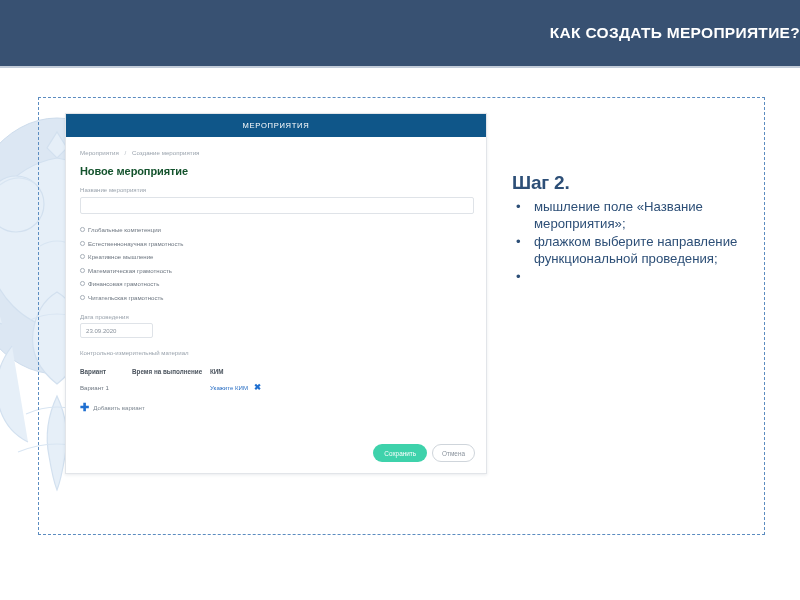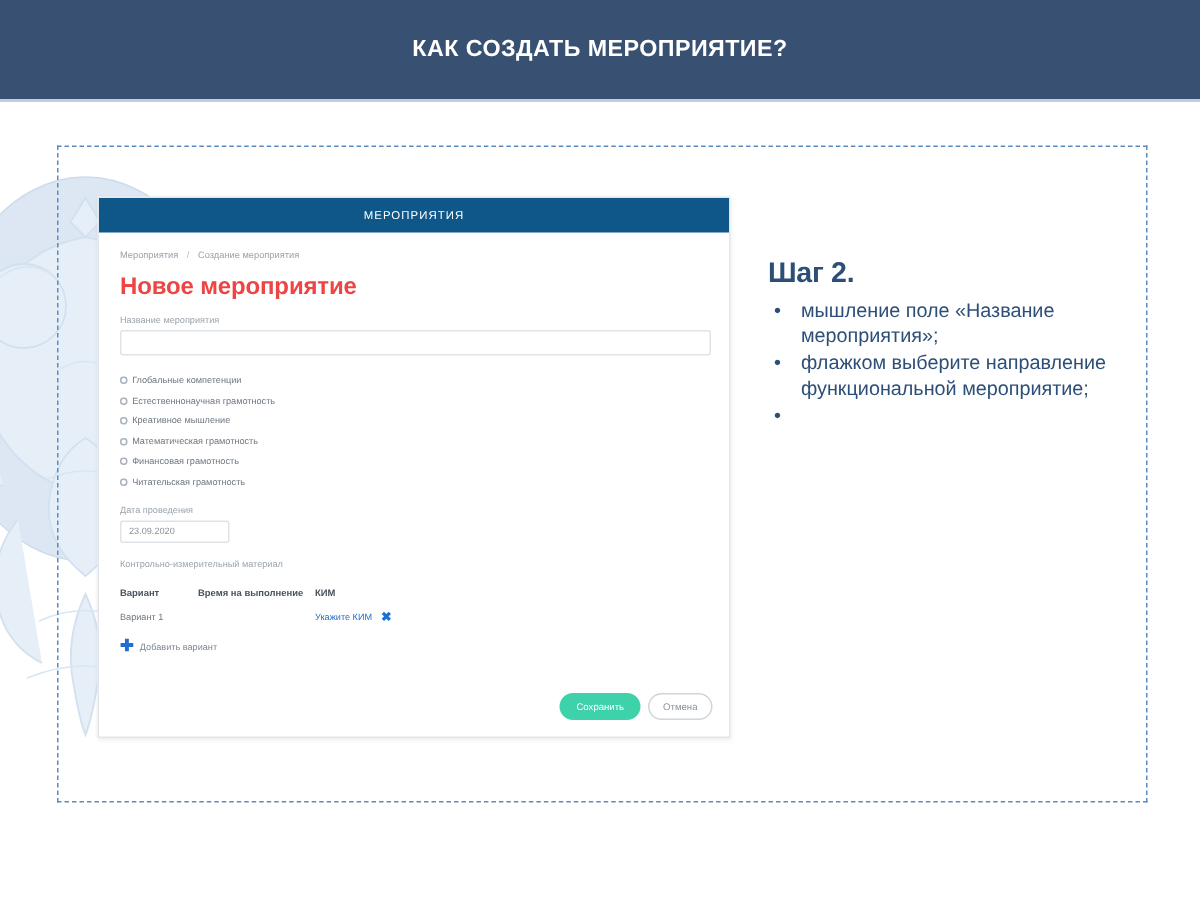--- a/index.html
+++ b/index.html
@@ -25,21 +25,21 @@
     width: 210px; height: 400px;
     opacity: 1;
     pointer-events: none;
   }
 
   
   #topbar {
     position: absolute; left: 0; top: 0;
     width: 800px; height: 66px;
     background: #385172;
-    display: flex; align-items: center; justify-content: center;
+    display: flex; align-items: center; justify-content: flex-end;
   }
   #topbar-title {
     color: #ffffff;
     font-size: 15.5px;
     font-weight: bold;
     letter-spacing: 0.3px;
     text-align: center;
   }
   #topbar-rule {
     position: absolute; left: 0; top: 66px;
@@ -52,21 +52,21 @@
     position: absolute;
     left: 38px; top: 97px;
     width: 727px; height: 438px;
     border: 1.4px dashed #5b8cc0;
     background: transparent;
   }
 
   
   #appcard {
     position: absolute;
-    left: 65px; top: 131px;
+    left: 65px; top: 113px;
     width: 422px; height: 361px;
     background: #ffffff;
     border: 1px solid #e2e5e9;
     box-shadow: 0 1px 3px rgba(40,60,90,0.10);
     overflow: hidden;
   }
   #appcard-header {
     height: 23px;
     background: #0f5689;
     display: flex; align-items: center; justify-content: center;
@@ -83,23 +83,23 @@
   .breadcrumb {
     font-size: 6.2px;
     color: #9aa3ad;
     margin-bottom: 9px;
     white-space: nowrap;
   }
   .breadcrumb .crumb-link { color: #9aa3ad; }
   .breadcrumb .crumb-sep { margin: 0 4px; color: #b9c0c8; }
 
   #form-title {
-    font-size: 16px;
+    font-size: 11px;
     font-weight: bold;
-    color: #ef4444;
+    color: #14532d;
     margin: 0 0 9px 0;
     letter-spacing: -0.1px;
   }
 
   .field-label {
     font-size: 6.1px;
     color: #9aa3ad;
     margin-bottom: 3px;
   }
   .text-input {
@@ -361,21 +361,21 @@
 
   <div id="instructions">
     <h2 id="step-heading">Шаг 2.</h2>
     <ul id="step-list">
       <li class="step-item">
         <span class="step-bullet">•</span>
         <span>мышление поле «Название мероприятия»;</span>
       </li>
       <li class="step-item">
         <span class="step-bullet">•</span>
-        <span>флажком выберите направление функциональной мероприятие;</span>
+        <span>флажком выберите направление функциональной проведения;</span>
       </li>
       <li class="step-item">
         <span class="step-bullet">•</span>
       </li>
     </ul>
   </div>
 
 </div>
 
 </body></html>

